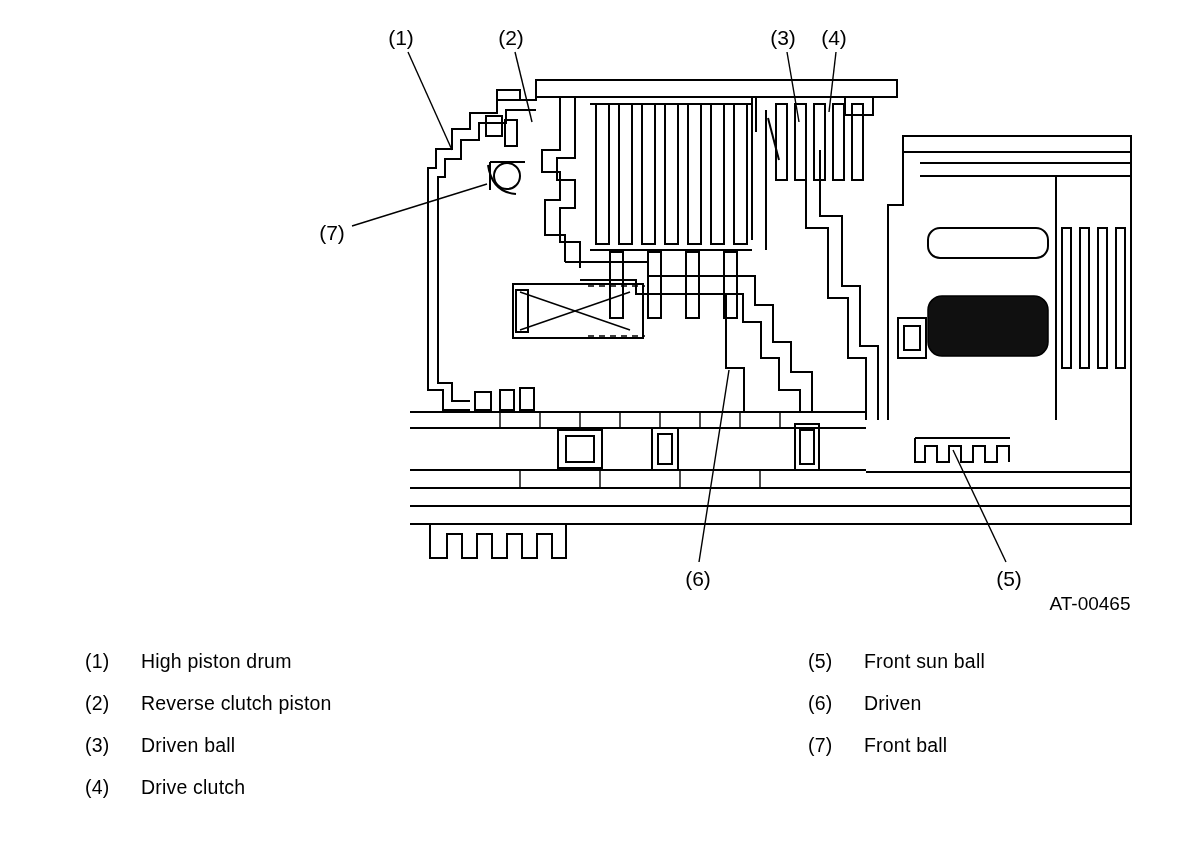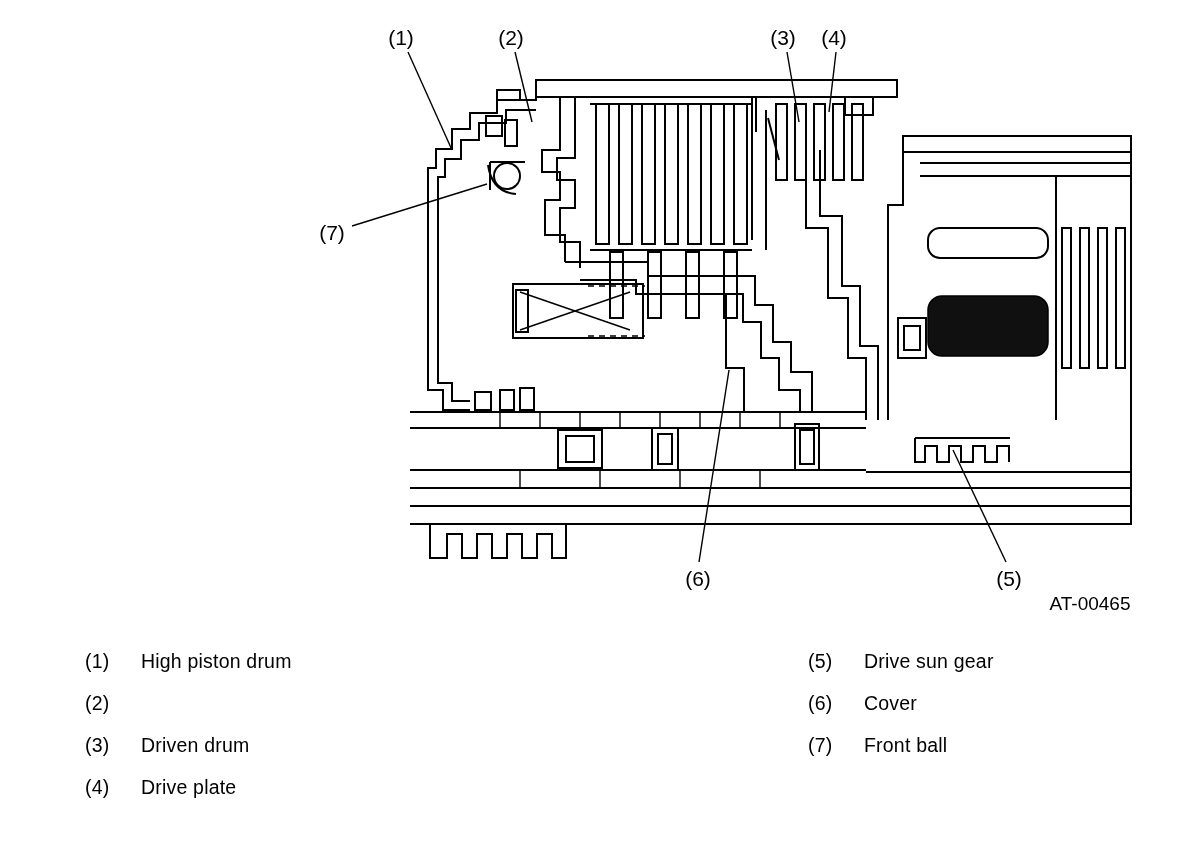--- a/index.html
+++ b/index.html
@@ -215,37 +215,38 @@
 </svg>
 </div>
 
 <div class="legend-col left">
   <div class="legend-row">
     <span class="legend-num">(1)</span>
     <span class="legend-label">High piston drum</span>
   </div>
   <div class="legend-row">
     <span class="legend-num">(2)</span>
+    <span class="legend-label">Reverse clutch piston</span>
   </div>
   <div class="legend-row">
     <span class="legend-num">(3)</span>
-    <span class="legend-label">Driven drum</span>
+    <span class="legend-label">Driven ball</span>
   </div>
   <div class="legend-row">
     <span class="legend-num">(4)</span>
-    <span class="legend-label">Drive plate</span>
+    <span class="legend-label">Drive clutch</span>
   </div>
 </div>
 
 <div class="legend-col right">
   <div class="legend-row">
     <span class="legend-num">(5)</span>
-    <span class="legend-label">Drive sun gear</span>
+    <span class="legend-label">Front sun ball</span>
   </div>
   <div class="legend-row">
     <span class="legend-num">(6)</span>
-    <span class="legend-label">Cover</span>
+    <span class="legend-label">Driven</span>
   </div>
   <div class="legend-row">
     <span class="legend-num">(7)</span>
     <span class="legend-label">Front ball</span>
   </div>
 </div>
 
 </body></html>

